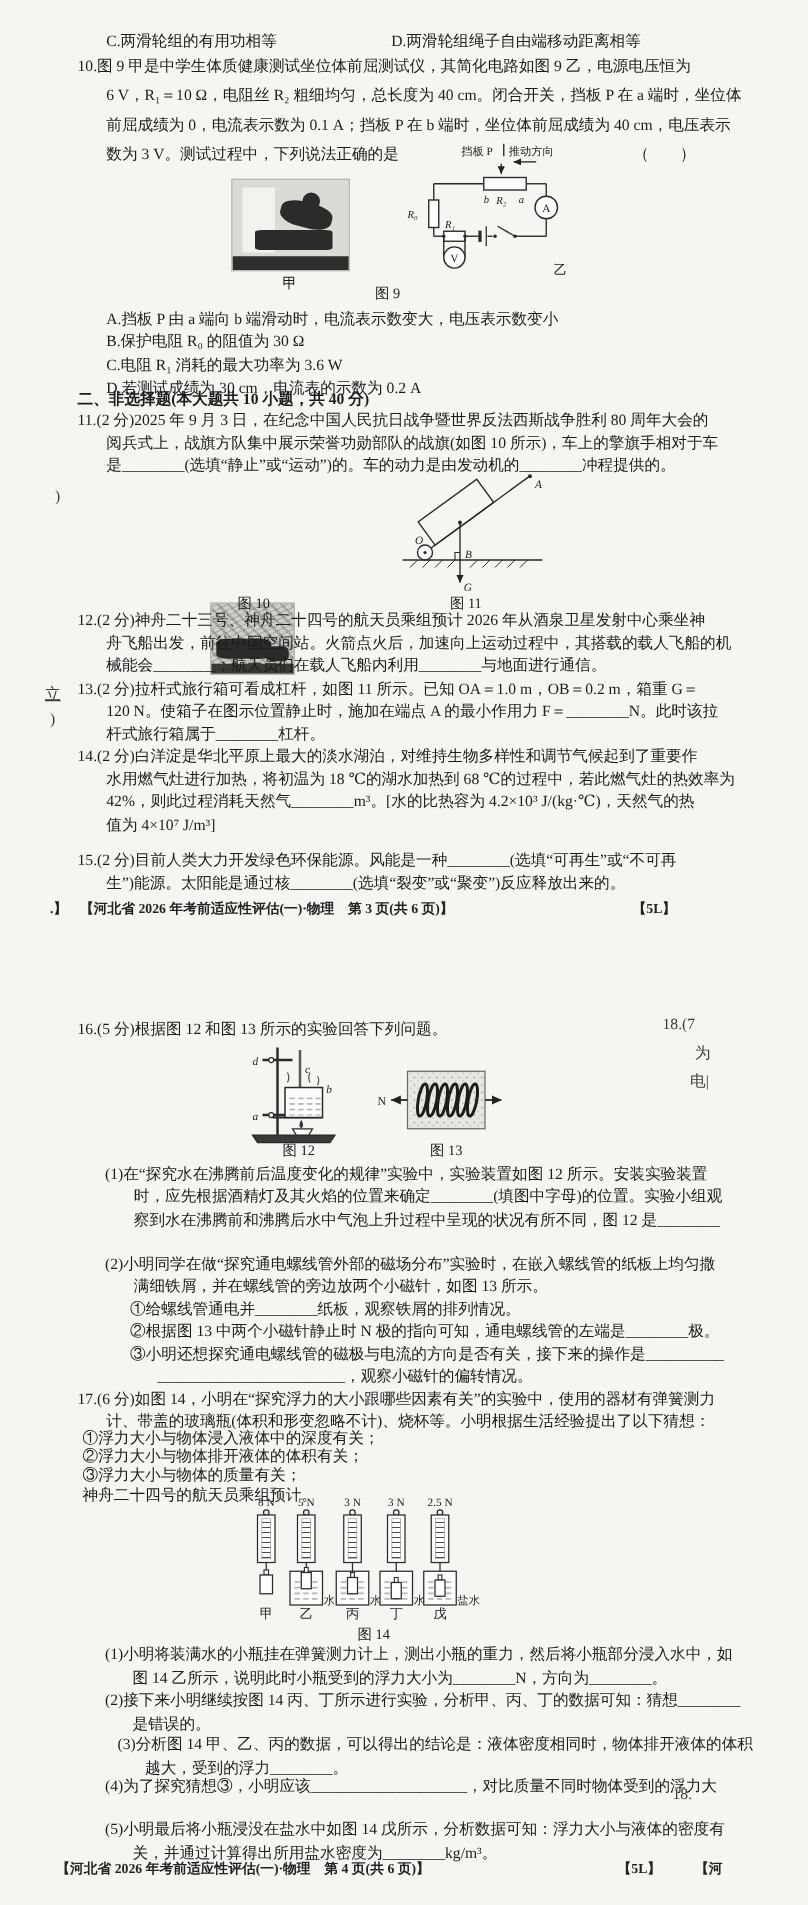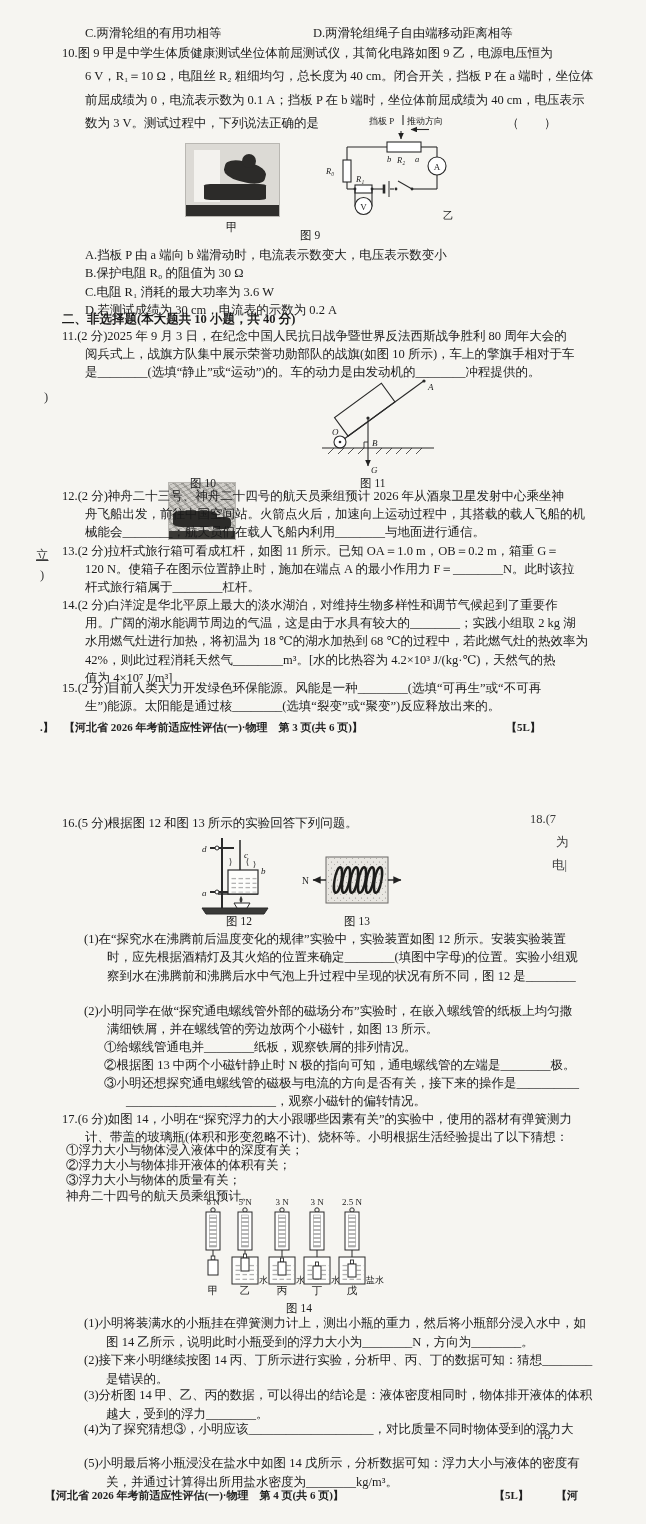--- a/index.html
+++ b/index.html
@@ -180,21 +180,20 @@
     <div class="ln">舟飞船出发，前往中国空间站。火箭点火后，加速向上运动过程中，其搭载的载人飞船的机</div>
     <div class="ln">械能会________；航天员们在载人飞船内利用________与地面进行通信。</div>
   </div>
 <div class="abs hang" style="left:62px;top:542px">
     <div class="ln">13.(2 分)拉杆式旅行箱可看成杠杆，如图 11 所示。已知 OA＝1.0 m，OB＝0.2 m，箱重 G＝</div>
     <div class="ln">120 N。使箱子在图示位置静止时，施加在端点 A 的最小作用力 F＝________N。此时该拉</div>
     <div class="ln">杆式旅行箱属于________杠杆。</div>
   </div>
 <div class="abs hang" style="left:62px;top:596px">
     <div class="ln">14.(2 分)白洋淀是华北平原上最大的淡水湖泊，对维持生物多样性和调节气候起到了重要作</div>
-    <div class="ln">用。广阔的湖水能调节周边的气温，这是由于水具有较大的________；实践小组取 2 kg 湖</div>
     <div class="ln">水用燃气灶进行加热，将初温为 18 ℃的湖水加热到 68 ℃的过程中，若此燃气灶的热效率为</div>
     <div class="ln">42%，则此过程消耗天然气________m³。[水的比热容为 4.2×10³ J/(kg·℃)，天然气的热</div>
     <div class="ln">值为 4×10⁷ J/m³]</div>
   </div>
 <div class="abs hang" style="left:62px;top:679px">
     <div class="ln">15.(2 分)目前人类大力开发绿色环保能源。风能是一种________(选填“可再生”或“不可再</div>
     <div class="ln">生”)能源。太阳能是通过核________(选填“裂变”或“聚变”)反应释放出来的。</div>
   </div>
 
 <span class="abs footer" style="left:40px;top:718px">.】</span>
@@ -373,21 +372,21 @@
 <span class="abs cap" style="left:286px;top:1299px">图 14</span>
 
 <div class="abs hang22" style="left:84px;top:1314px;line-height:18.5px">
     <div class="ln">(1)小明将装满水的小瓶挂在弹簧测力计上，测出小瓶的重力，然后将小瓶部分浸入水中，如</div>
     <div class="ln">图 14 乙所示，说明此时小瓶受到的浮力大小为________N，方向为________。</div>
   </div>
 <div class="abs hang22" style="left:84px;top:1351px;line-height:18.5px">
     <div class="ln">(2)接下来小明继续按图 14 丙、丁所示进行实验，分析甲、丙、丁的数据可知：猜想________</div>
     <div class="ln">是错误的。</div>
   </div>
-<div class="abs hang22" style="left:84px;top:1386px;line-height:18.5px">
+<div class="abs hang22" style="left:94px;top:1386px;line-height:18.5px">
     <div class="ln">(3)分析图 14 甲、乙、丙的数据，可以得出的结论是：液体密度相同时，物体排开液体的体积</div>
     <div class="ln">越大，受到的浮力________。</div>
   </div>
 <div class="abs hang22" style="left:84px;top:1420px;line-height:18.5px">
     <div class="ln">(4)为了探究猜想③，小明应该____________________，对比质量不同时物体受到的浮力大</div>
   </div>
 <div class="abs hang22" style="left:84px;top:1454px;line-height:18.5px">
     <div class="ln">(5)小明最后将小瓶浸没在盐水中如图 14 戊所示，分析数据可知：浮力大小与液体的密度有</div>
     <div class="ln">关，并通过计算得出所用盐水密度为________kg/m³。</div>
   </div>

